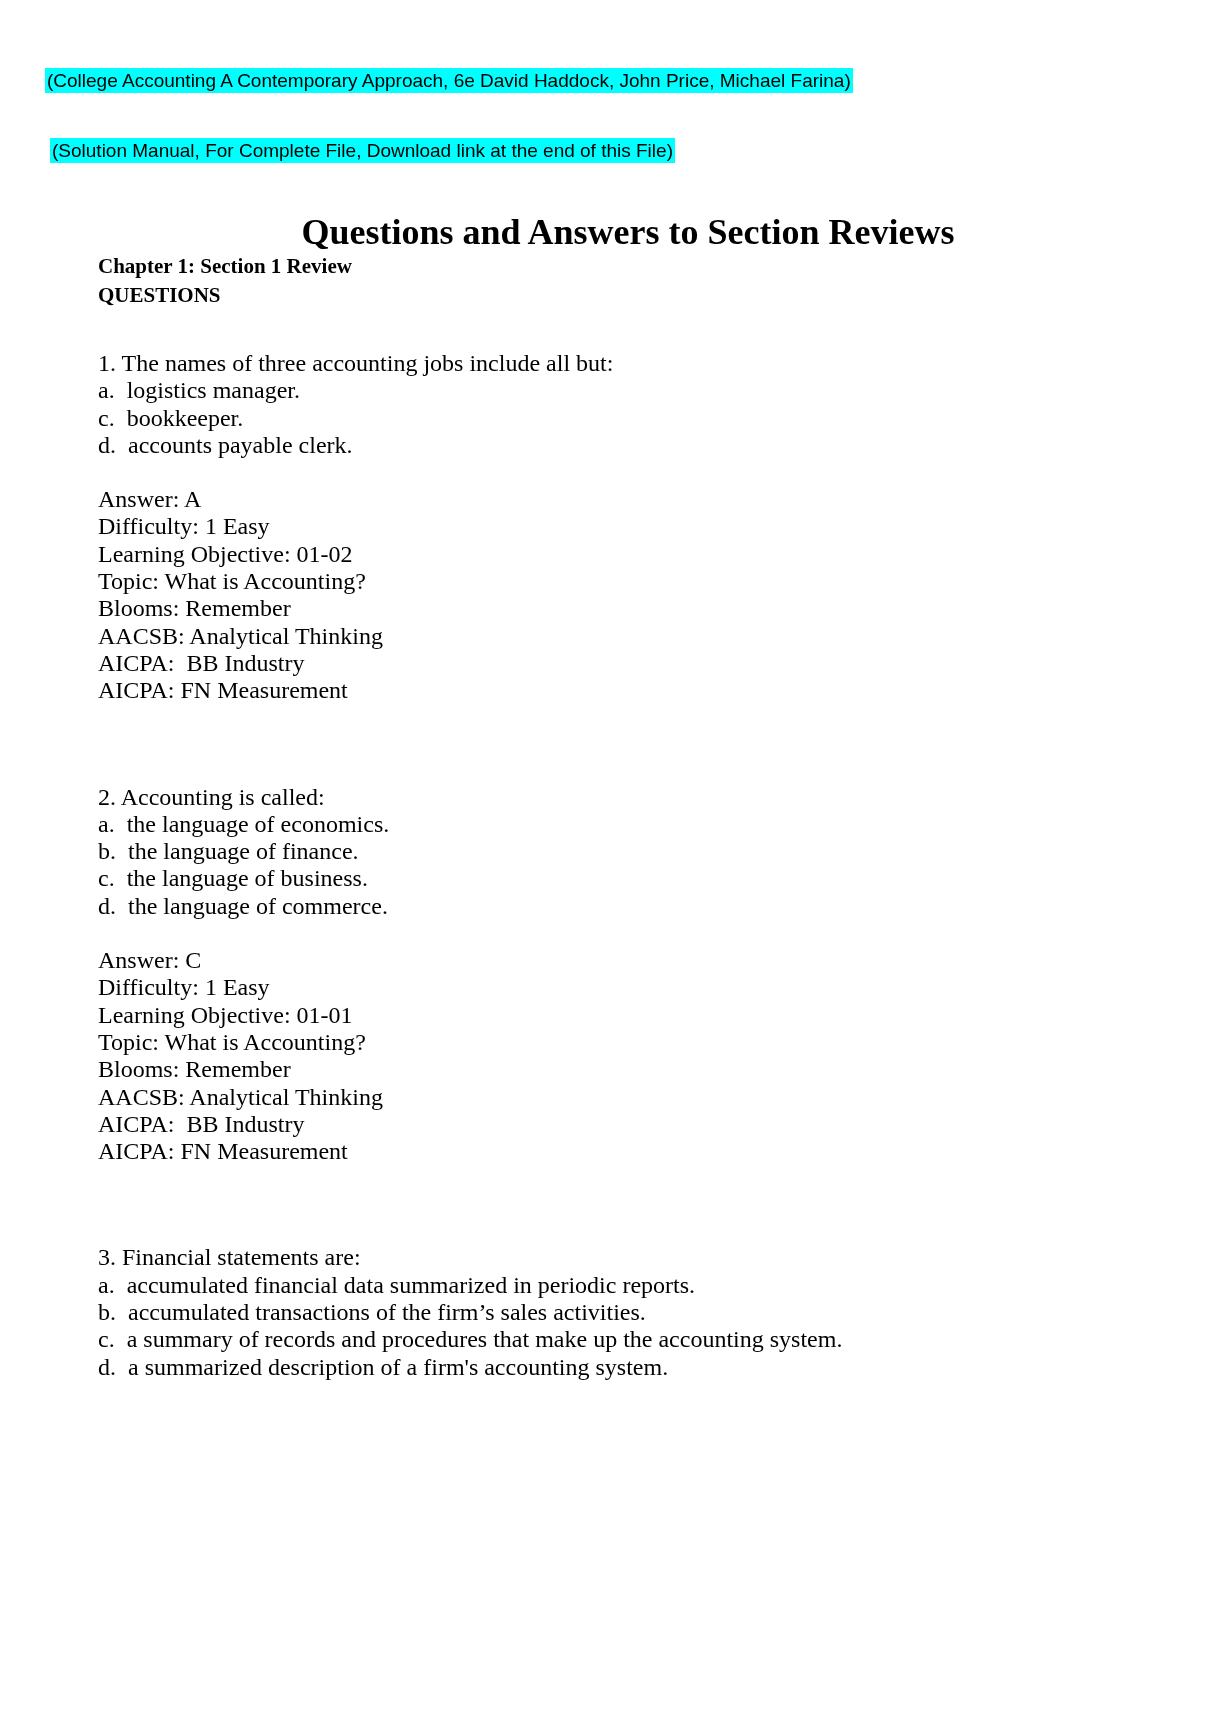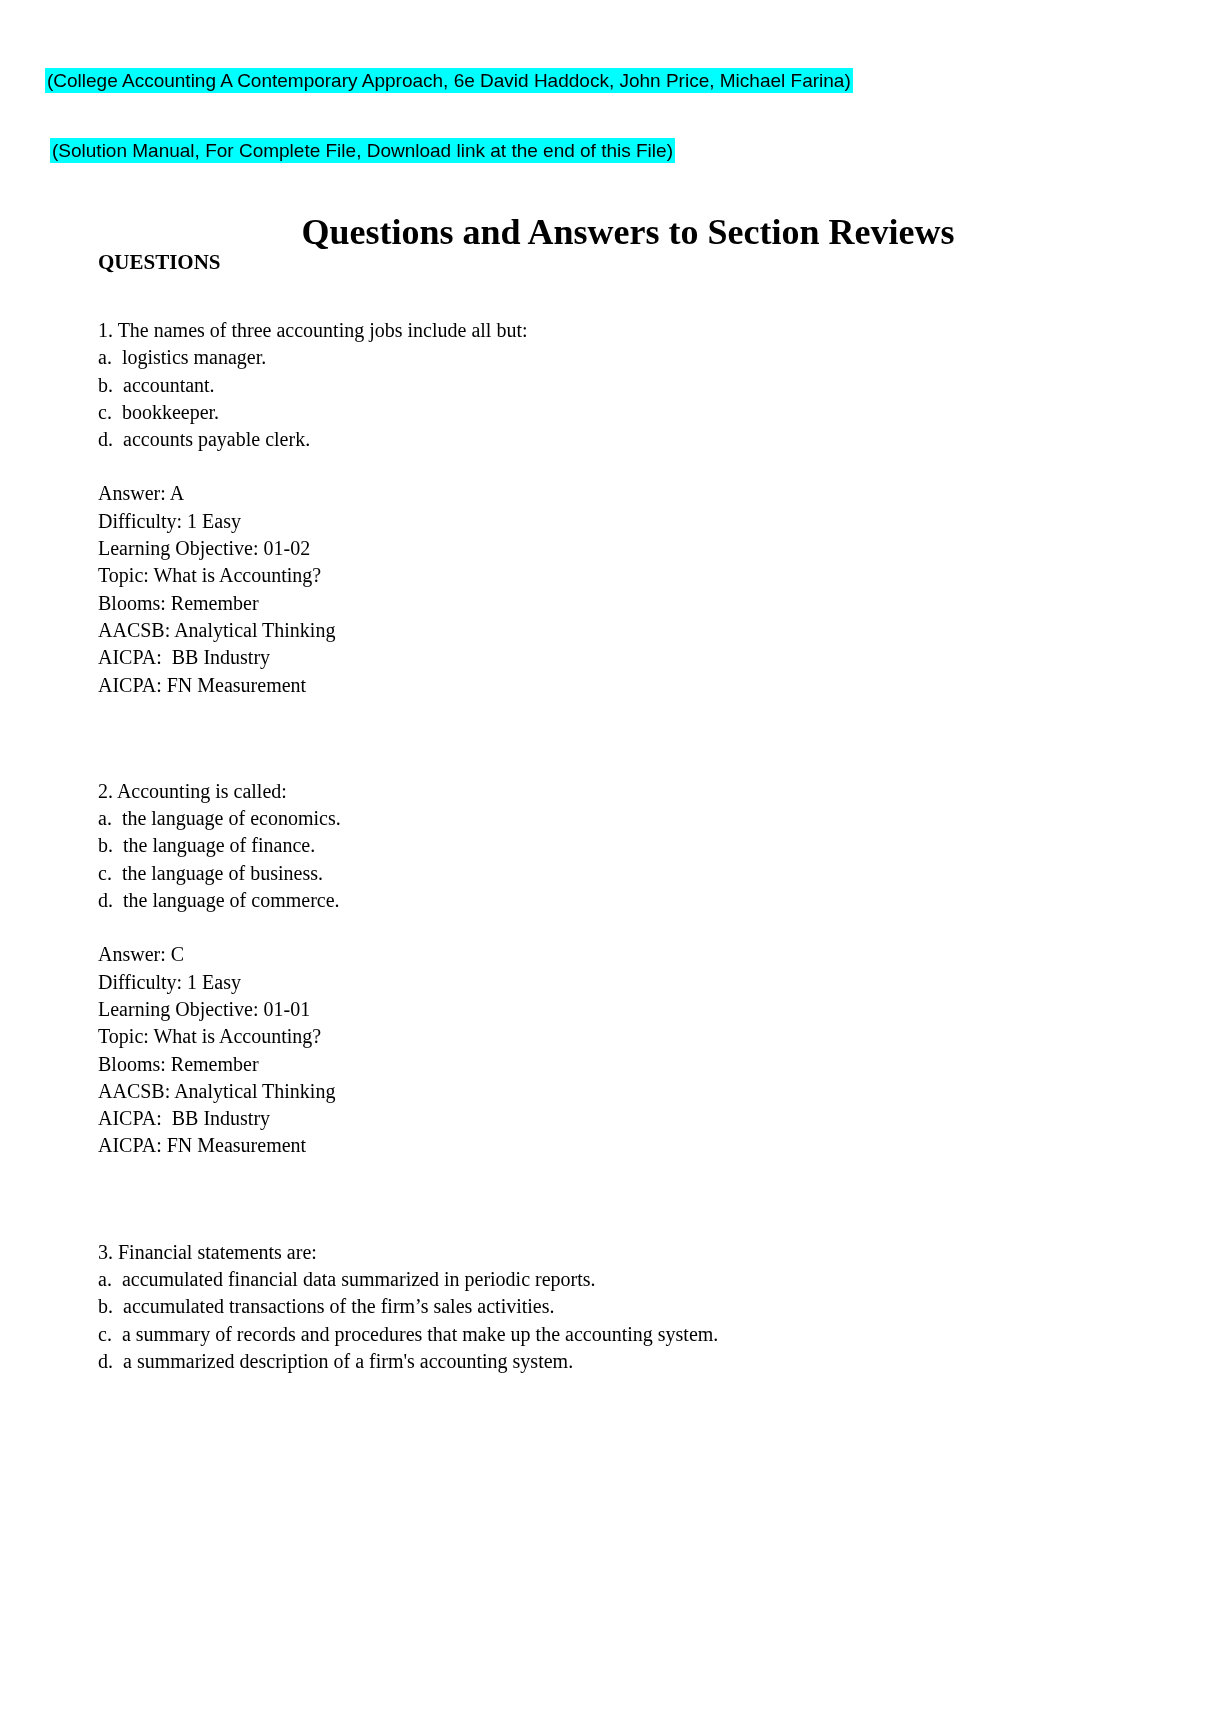--- a/index.html
+++ b/index.html
@@ -52,21 +52,21 @@
     margin: 0;
     font-size: 21px;
     font-weight: bold;
     line-height: 29px;
   }
   .chapter-heading {
     margin-top: 4px;
   }
   .doc-body p {
     margin: 0;
-    font-size: 20px;
+    font-size: 24px;
     line-height: 27.3px;
     white-space: pre-wrap;
   }
   .question {
     margin-top: 54px;
   }
   .question.first {
     margin-top: 40px;
   }
   .question.spaced {
@@ -86,26 +86,26 @@
       <span class="hl">(College Accounting A Contemporary Approach, 6e David Haddock, John Price, Michael Farina)</span>
     </p>
     <p class="hl-line">
       <span class="hl">(Solution Manual, For Complete File, Download link at the end of this File)</span>
     </p>
   </div>
 
   <div class="doc-body">
 
     <h1 class="doc-title">Questions and Answers to Section Reviews</h1>
+    <h2 class="chapter-heading">Chapter 1: Section 1 Review</h2>
     <h2 class="questions-heading">QUESTIONS</h2>
 
     <div class="question first">
       <p>1. The names of three accounting jobs include all but:</p>
       <p>a.  logistics manager.</p>
-      <p>b.  accountant.</p>
       <p>c.  bookkeeper.</p>
       <p>d.  accounts payable clerk.</p>
       <div class="meta">
         <p>Answer: A</p>
         <p>Difficulty: 1 Easy</p>
         <p>Learning Objective: 01-02</p>
         <p>Topic: What is Accounting?</p>
         <p>Blooms: Remember</p>
         <p>AACSB: Analytical Thinking</p>
         <p>AICPA:  BB Industry</p>

